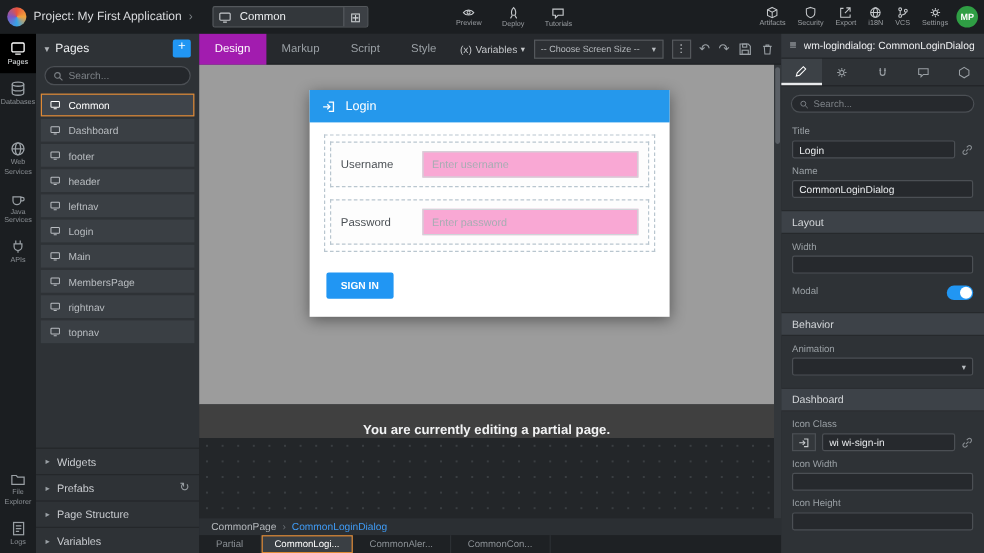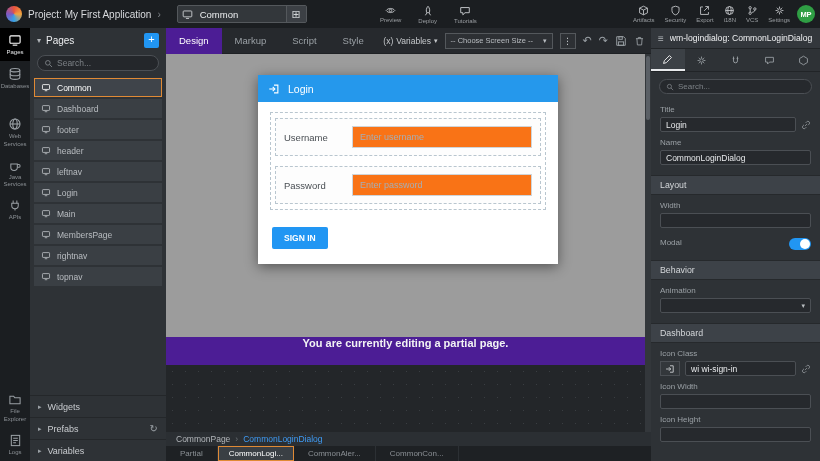--- a/index.html
+++ b/index.html
@@ -58,47 +58,47 @@
   .pp-sections{margin-top:auto;display:flex;flex-direction:column}
   .pp-section{height:22px;display:flex;align-items:center;gap:6px;padding:0 8px;border-top:1px solid #24272a;
     color:#c9ccd0;font-size:9px}
   .pp-section .scaret{font-size:7px;color:#9aa0a5}
   .pp-section .refresh{margin-left:auto;color:#9aa0a5;font-size:10px}
 
   
   .ed-toolbar{position:absolute;left:166px;top:28px;width:485px;height:26px;background:#26292d;
     display:flex;align-items:center;border-bottom:1px solid #1e2124}
   .ed-tab{height:26px;display:flex;align-items:center;padding:0 13px;font-size:9.5px;color:#9aa0a5}
-  .ed-tab.active{background:#4c1d95;color:#fff}
+  .ed-tab.active{background:#a21caf;color:#fff}
   .ed-right{margin-left:auto;display:flex;align-items:center;gap:7px;padding-right:6px}
   .vars-btn{font-size:8.5px;color:#c6c9cc;display:flex;gap:3px;align-items:center;white-space:nowrap}
   .screen-select{width:108px;height:16px;border:1px solid #54585c;background:#2d3034;display:flex;
     align-items:center;justify-content:space-between;padding:0 5px;font-size:7.5px;color:#b9bdc1;white-space:nowrap}
   .kebab-btn{width:16px;height:16px;border:1px solid #54585c;background:#2d3034;color:#c6c9cc;font-size:9px;
     display:flex;align-items:center;justify-content:center}
   .ed-icon{color:#9aa0a5;font-size:11px;display:flex;align-items:center}
 
   
   .canvas{position:absolute;left:166px;top:54px;width:479px;height:283px;background:#9c9c9c}
   .dialog{position:absolute;left:92px;top:21px;width:300px;background:#fff;box-shadow:0 3px 12px rgba(0,0,0,.45)}
   .dlg-header{height:27px;background:#2598ec;display:flex;align-items:center;gap:8px;padding:0 10px;color:#fff}
   .dlg-title{color:#fff;font-size:10.5px}
   .dlg-body{padding:10px 12px 4px}
   .form-outer{border:1px dashed #b9c6cf;padding:5px 4px}
   .form-row{border:1px dashed #b9c6cf;display:flex;align-items:center;padding:7px 8px;gap:8px;background:#fdfdfd}
   .form-row + .form-row{margin-top:10px}
   .f-label{width:60px;font-size:9.5px;color:#4a4f54}
-  .f-input{flex:1;height:22px;border:1px solid #cfd4d8;font-size:9px;color:#333;padding:0 7px;background:#f97316}
+  .f-input{flex:1;height:22px;border:1px solid #cfd4d8;font-size:9px;color:#333;padding:0 7px;background:#f9a8d4}
   .f-input::placeholder{color:#a7adb3}
   .dlg-footer{display:flex;justify-content:flex-start;padding:13px 14px 15px}
   .signin-btn{background:#2196f3;color:#fff;border:none;font-size:8.5px;font-weight:bold;
     padding:6px 12px;border-radius:2px;font-family:inherit}
 
-  .partial-bar{position:absolute;left:166px;top:337px;width:479px;height:28px;background:#4c1d95;
-    display:flex;align-items:flex-start;justify-content:center}
+  .partial-bar{position:absolute;left:166px;top:337px;width:479px;height:28px;background:#404040;
+    display:flex;align-items:flex-end;justify-content:center}
   .partial-text{color:#f2f3f4;font-size:11px;font-weight:bold}
   .dark-grid{position:absolute;left:166px;top:365px;width:479px;height:67px;background-color:#232629;
     background-image:radial-gradient(circle,#3a3e42 .8px,transparent 1px);background-size:13px 13px}
 
   .breadcrumb{position:absolute;left:166px;top:432px;width:485px;height:14px;background:#2b2f33;
     display:flex;align-items:center;gap:5px;padding:0 10px;font-size:8.5px}
   .bc-root{color:#b3b7bb}.bc-sep{color:#6c7176}.bc-current{color:#3f9bf4}
   .bottom-tabs{position:absolute;left:166px;top:446px;width:485px;height:15px;background:#1e2124;
     display:flex;align-items:stretch}
   .b-tab{display:flex;align-items:center;justify-content:center;font-size:8px;color:#8b9095;
@@ -428,20 +428,24 @@
       <span class="scaret">▸</span>
       <span>Widgets</span>
     </div>
     <div class="pp-section">
       <span class="scaret">▸</span>
       <span>Prefabs</span>
       <span class="refresh">↻</span>
     </div>
     <div class="pp-section">
       <span class="scaret">▸</span>
+      <span>Page Structure</span>
+    </div>
+    <div class="pp-section">
+      <span class="scaret">▸</span>
       <span>Variables</span>
     </div>
   </div>
 </aside>
 
 <div class="ed-toolbar">
   <div class="ed-tab active">Design</div>
   <div class="ed-tab">Markup</div>
   <div class="ed-tab">Script</div>
   <div class="ed-tab">Style</div>

